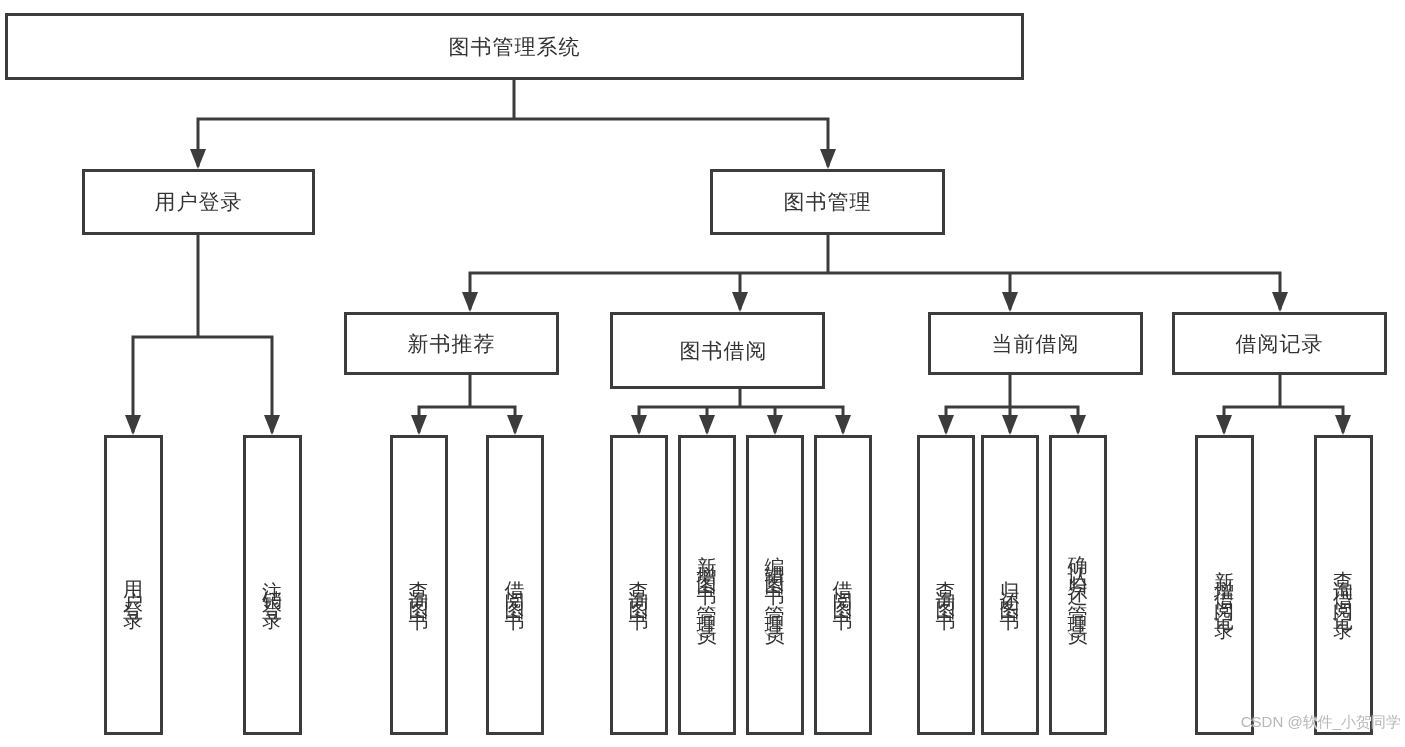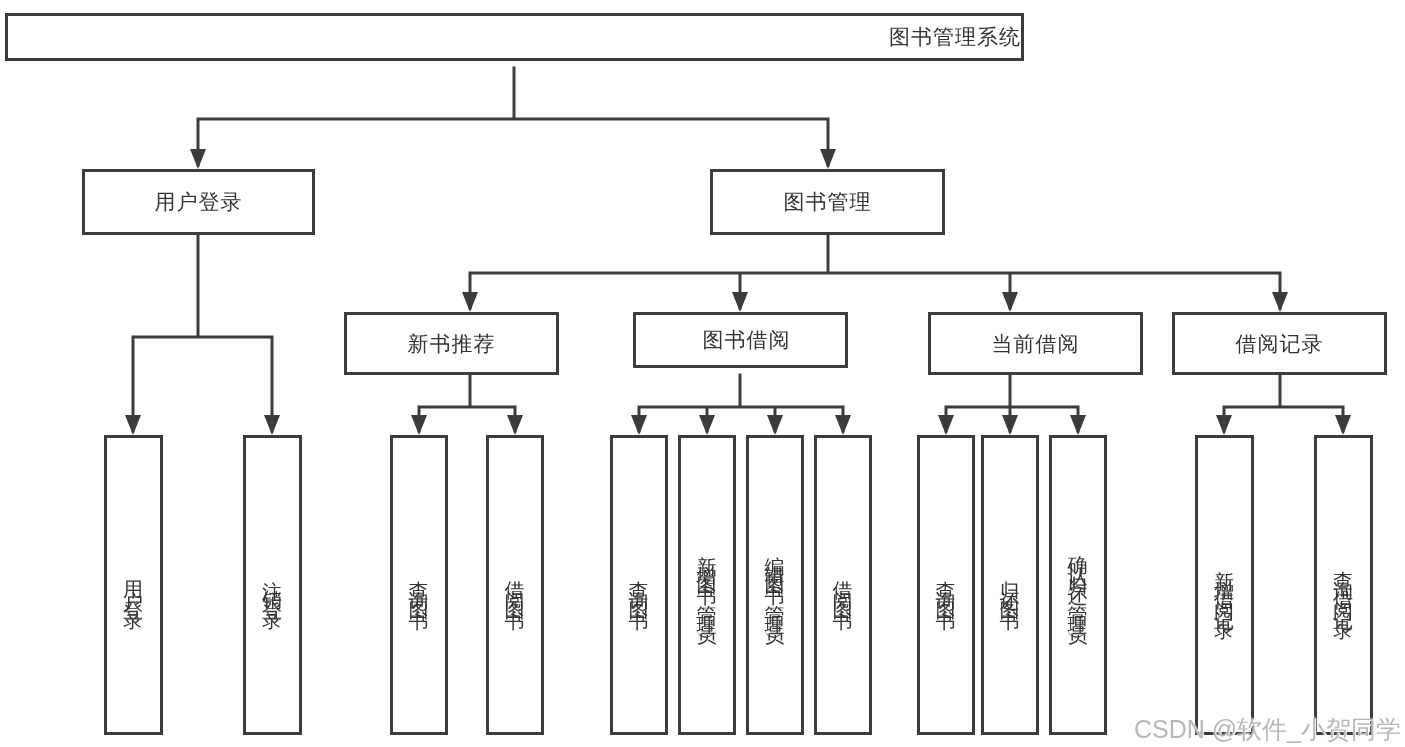--- a/index.html
+++ b/index.html
@@ -36,21 +36,21 @@
     text-orientation: mixed;
     font-size: 20px;
     line-height: 1;
     letter-spacing: 10px;
     color: #333333;
   }
   .watermark {
     position: absolute;
     right: 4px;
     top: 713px;
-    font-size: 25px;
+    font-size: 15px;
     color: #b7b7b7;
     text-shadow: 0 0 2px #ffffff, 1px 1px 0 #ffffff;
     white-space: nowrap;
   }
 </style>
 </head>
 <body>
 
 <div class="canvas">
 
@@ -85,35 +85,35 @@
       M699 415 L715 415 L707 435 Z
       M767 415 L783 415 L775 435 Z
       M835 415 L851 415 L843 435 Z
       M938 415 L954 415 L946 435 Z
       M1002 415 L1018 415 L1010 435 Z
       M1070 415 L1086 415 L1078 435 Z
       M1216 415 L1232 415 L1224 435 Z
       M1335 415 L1351 415 L1343 435 Z"></path>
   </svg>
 
-  <div class="box" style="left:5px; top:13px; width:1019px; height:48px;justify-content:flex-end;">
+  <div class="box" style="left:5px; top:13px; width:1019px; height:67px;">
     <span class="hlabel">图书管理系统</span>
   </div>
 
   <div class="box" style="left:82px; top:169px; width:233px; height:66px;">
     <span class="hlabel">用户登录</span>
   </div>
   <div class="box" style="left:710px; top:169px; width:235px; height:66px;">
     <span class="hlabel">图书管理</span>
   </div>
 
   <div class="box" style="left:344px; top:312px; width:215px; height:63px;">
     <span class="hlabel">新书推荐</span>
   </div>
-  <div class="box" style="left:633px; top:312px; width:215px; height:56px;padding-left:12px;">
+  <div class="box" style="left:610px; top:312px; width:215px; height:77px;padding-left:12px;">
     <span class="hlabel">图书借阅</span>
   </div>
   <div class="box" style="left:903px; top:312px; width:215px; height:63px;margin-left:25px;">
     <span class="hlabel">当前借阅</span>
   </div>
   <div class="box" style="left:1172px; top:312px; width:215px; height:63px;">
     <span class="hlabel">借阅记录</span>
   </div>
 
   <div class="box" style="left:104px; top:435px; width:59px; height:300px;">

